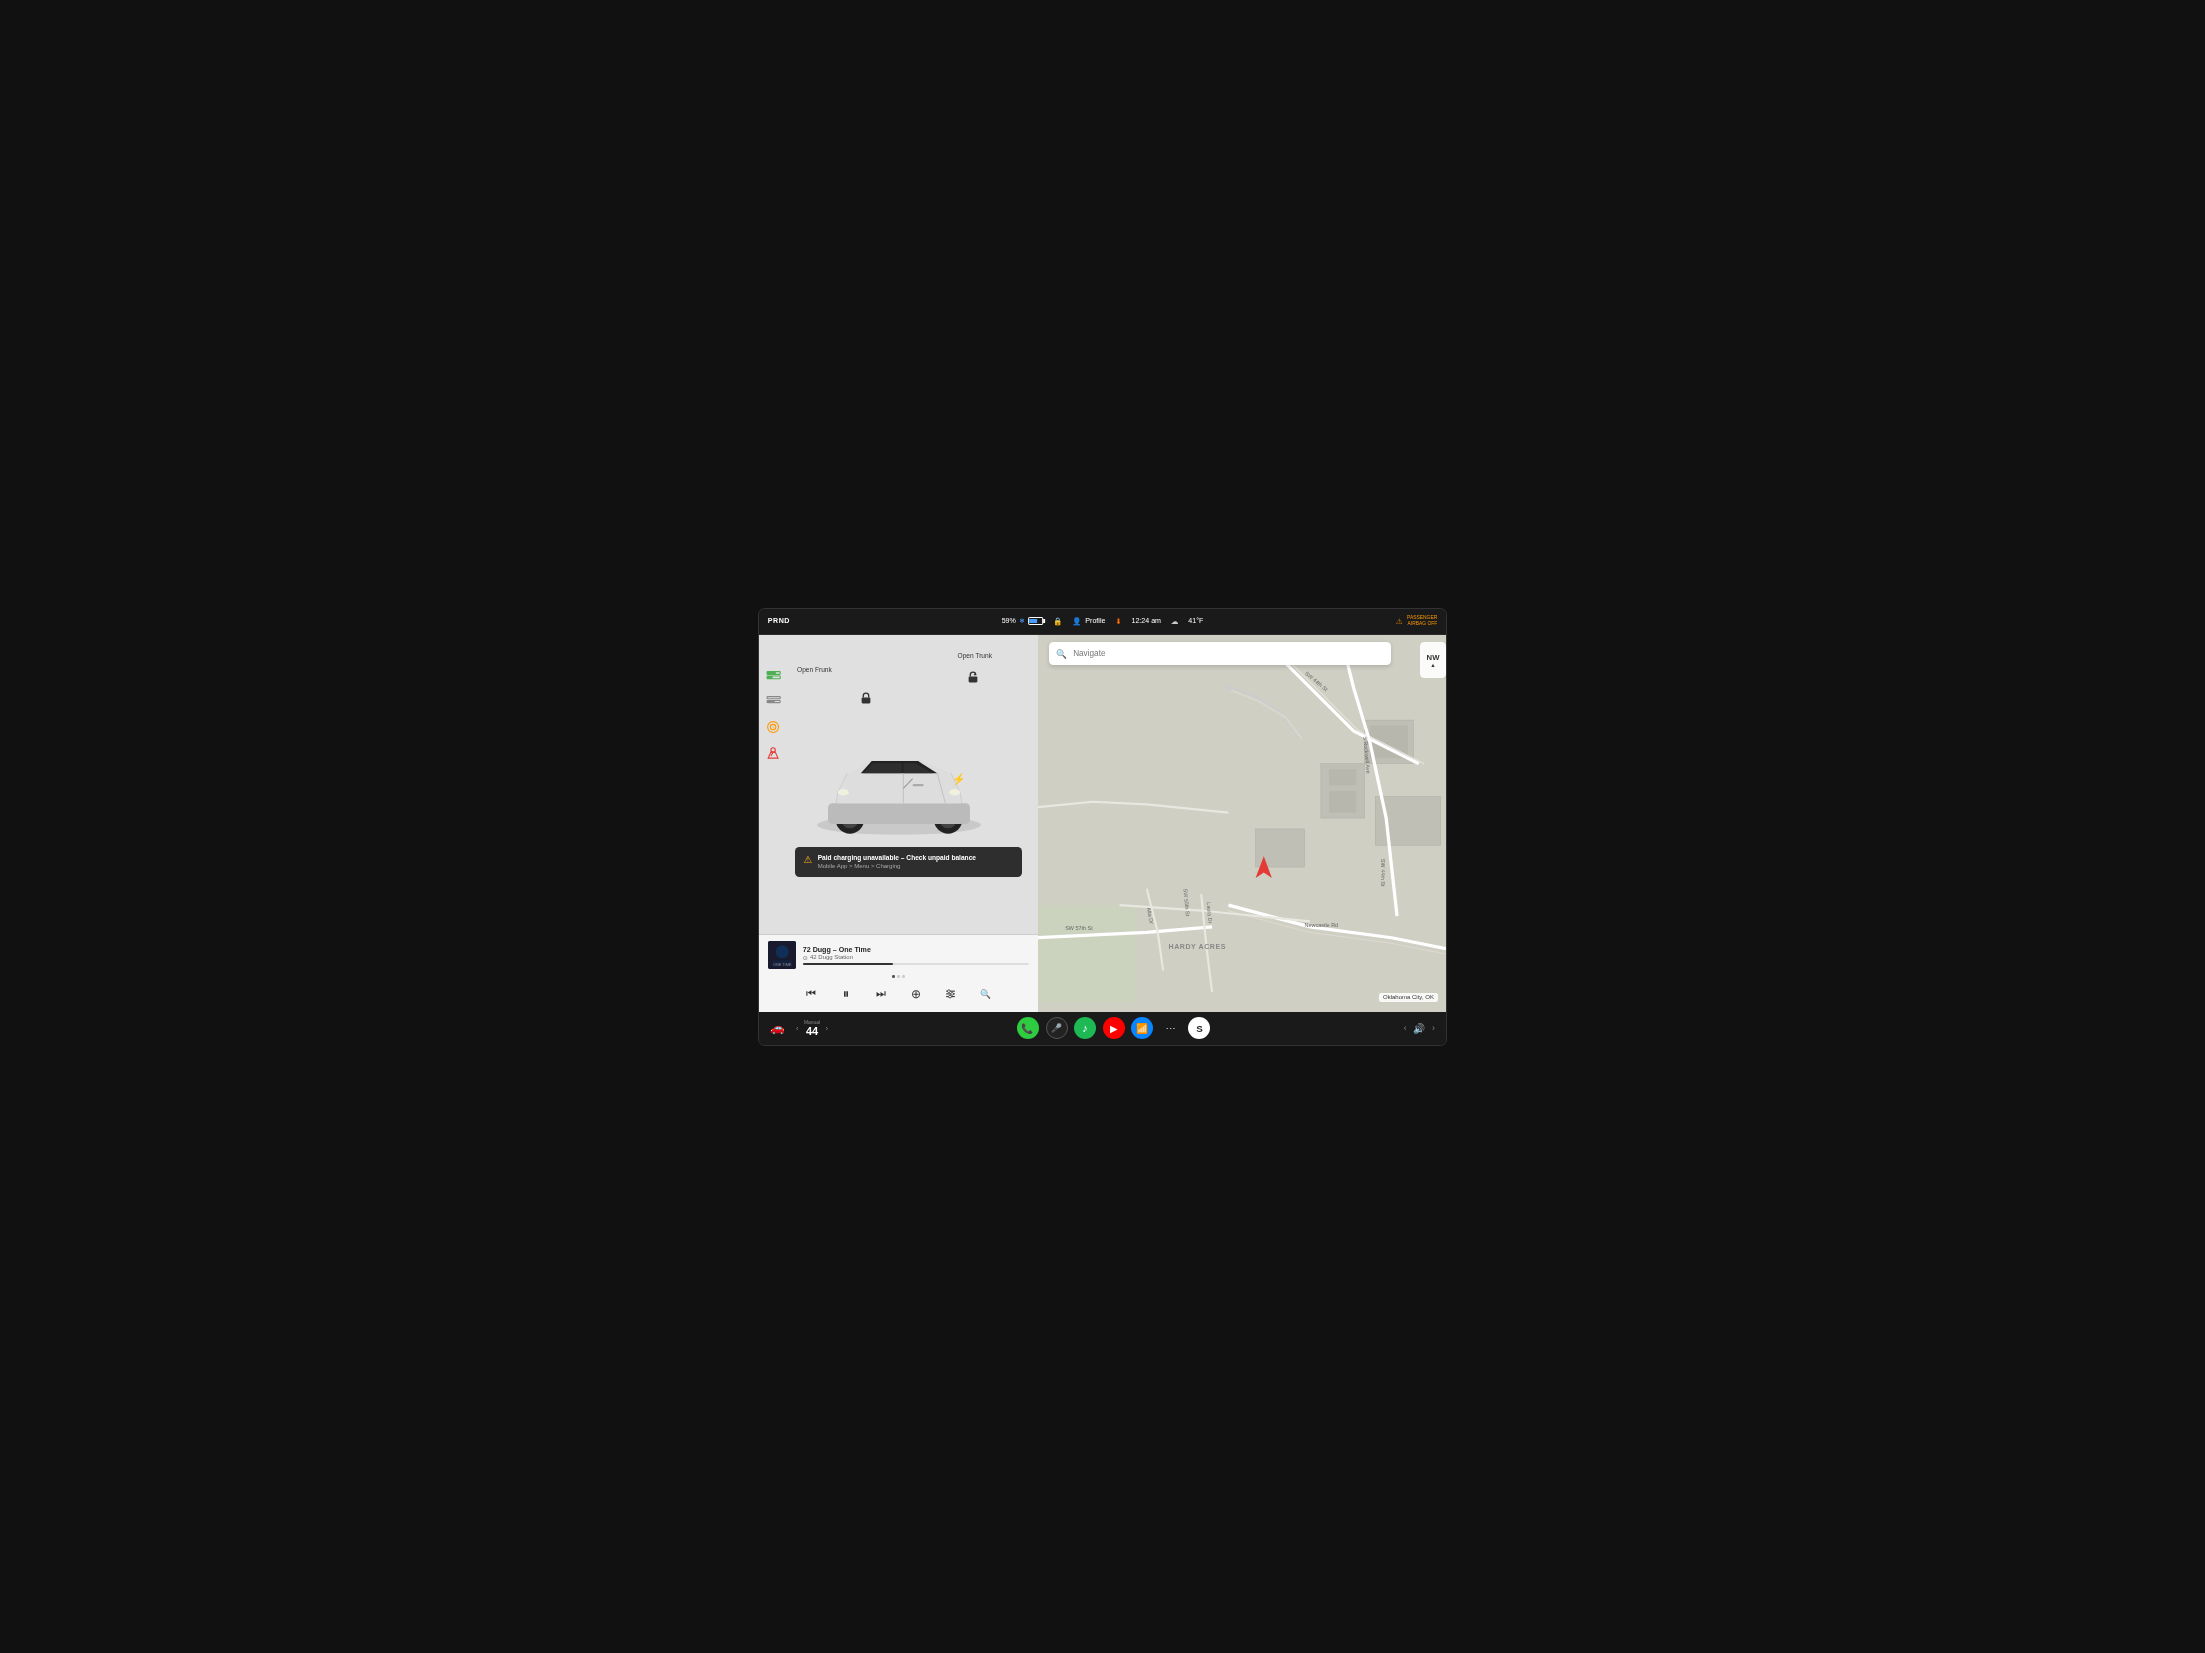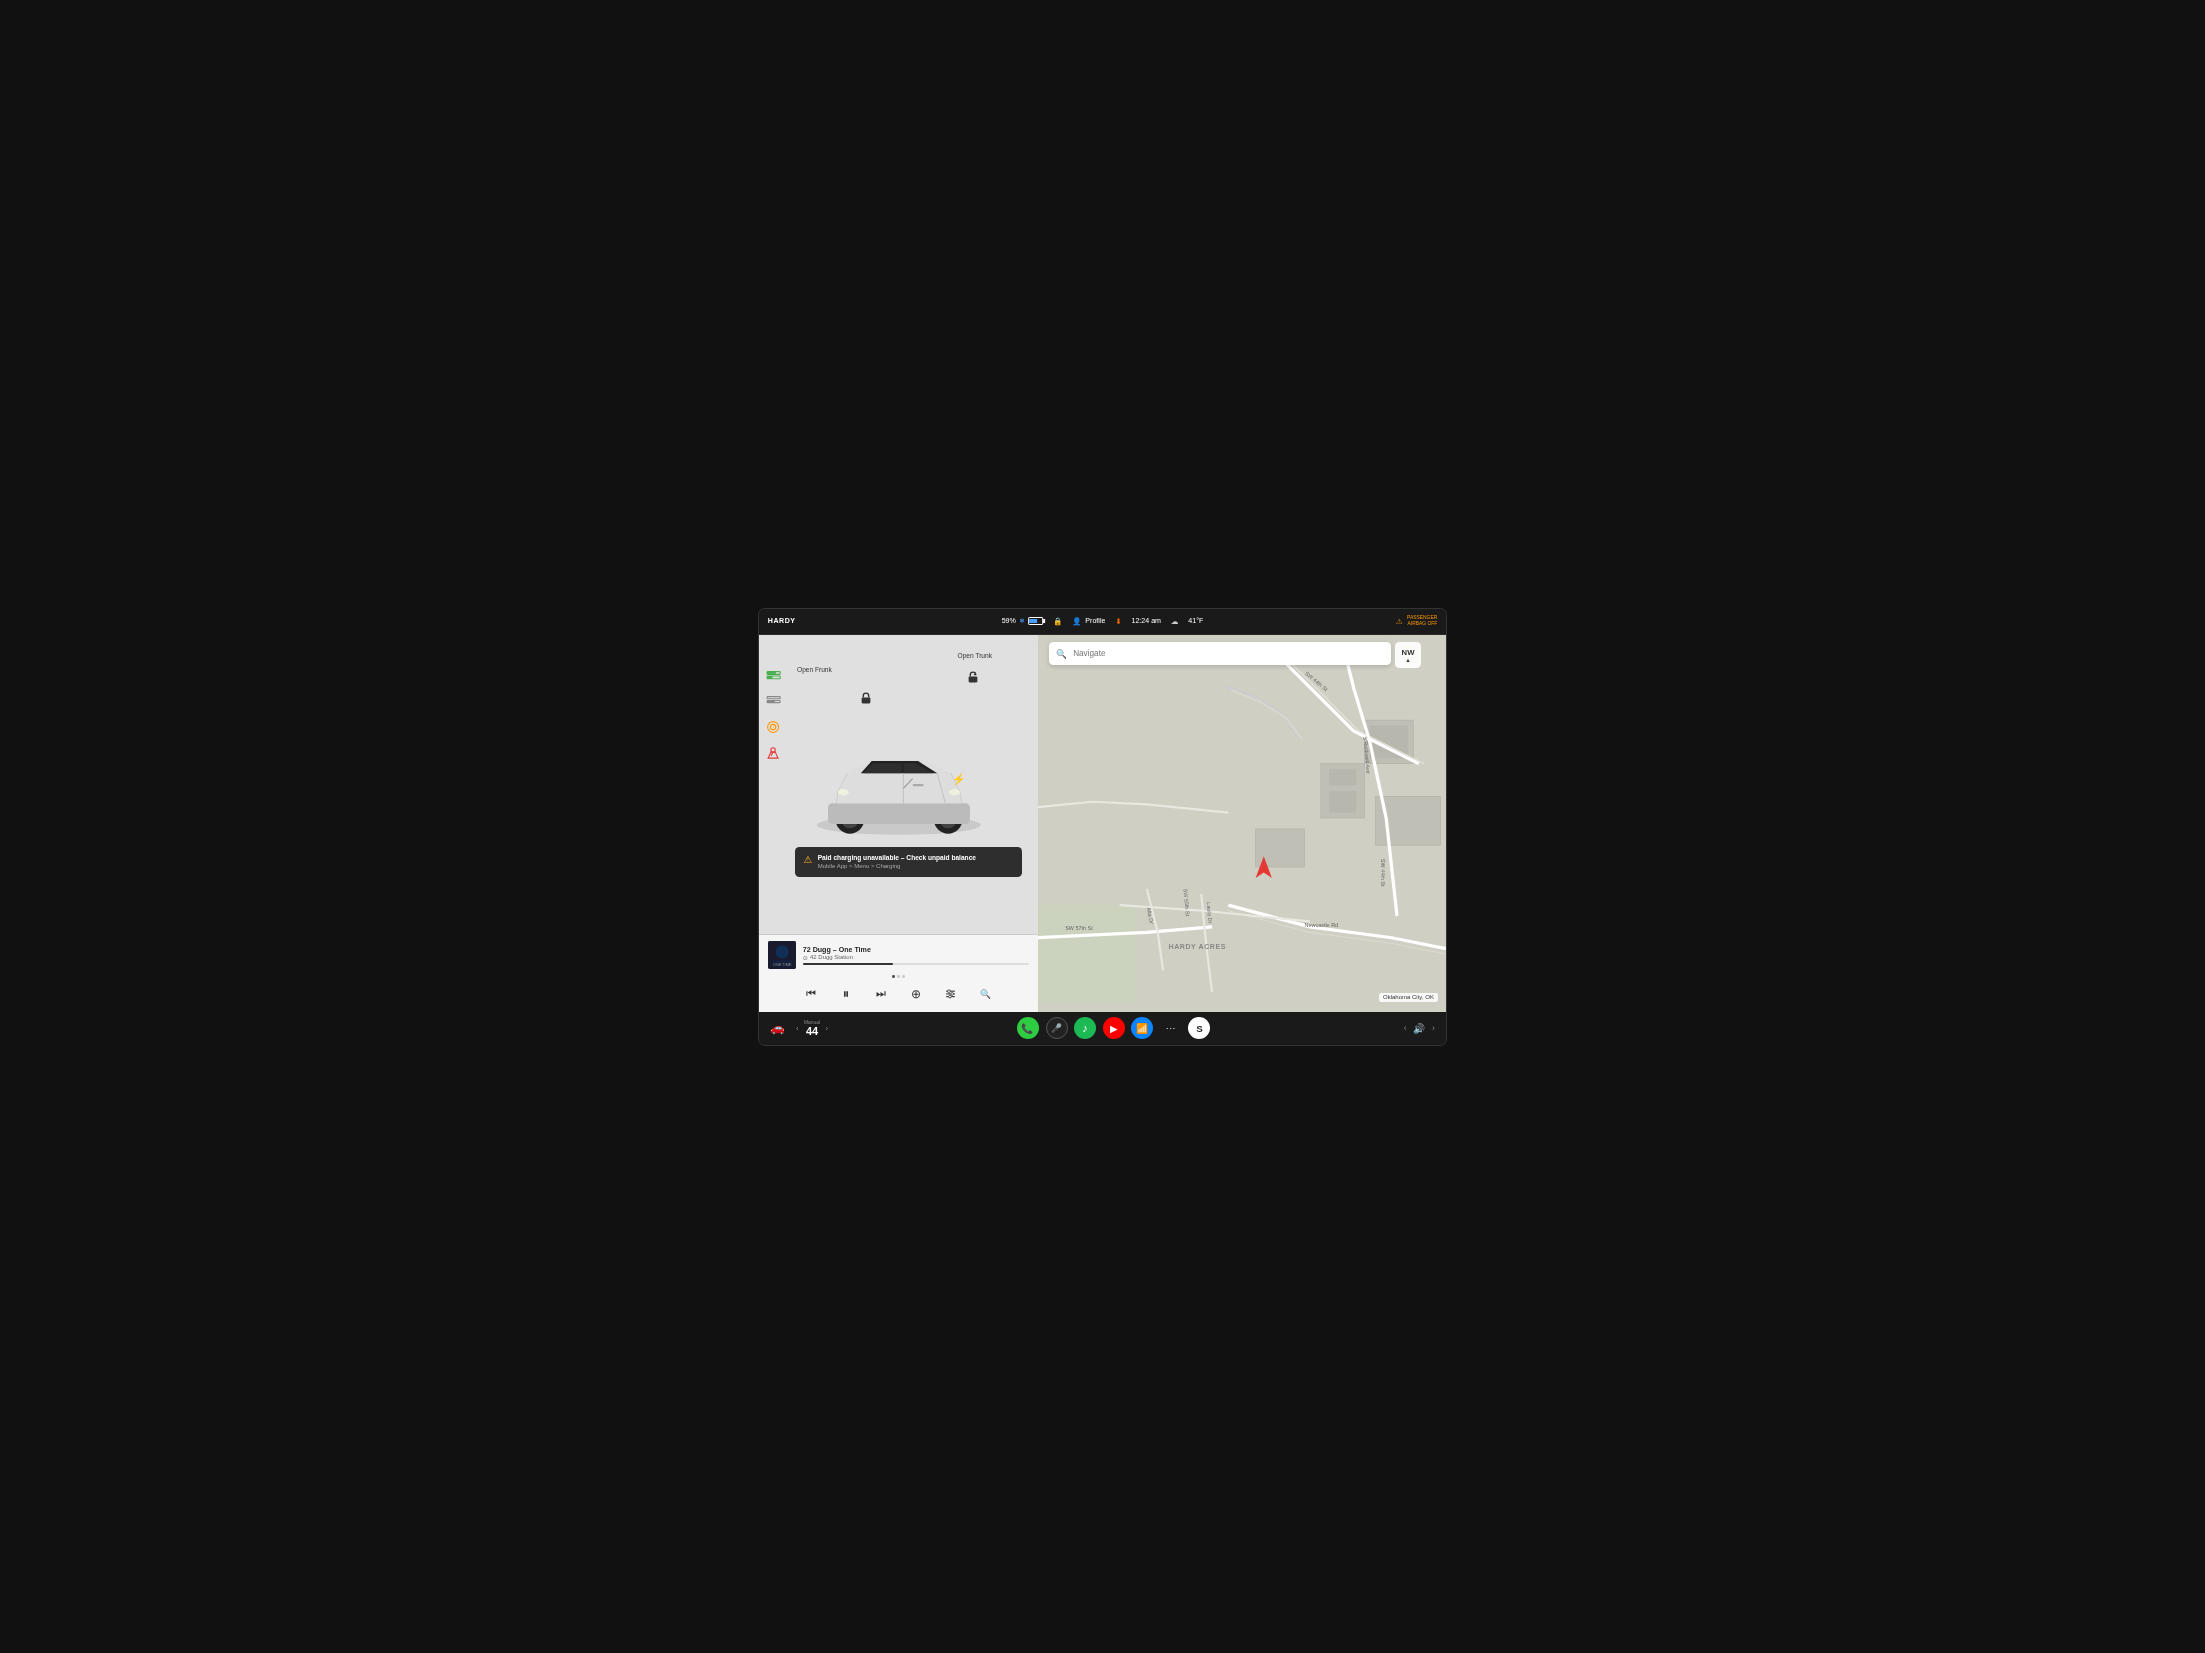--- a/index.html
+++ b/index.html
@@ -271,23 +271,23 @@
       border: none;
       outline: none;
       font-size: 8.2px;
       color: #888;
       flex: 1;
     }
     
     .compass {
       position: absolute;
       top: 7.7px;
-      right: 25px;
+      right: 0;
       width: 26px;
-      height: 26px;
+      height: 36px;
       background: rgba(255,255,255,0.9);
       border-radius: 4.4px;
       display: flex;
       flex-direction: column;
       align-items: center;
       justify-content: center;
       font-size: 5.5px;
       font-weight: 700;
       color: #333;
       z-index: 10;
@@ -381,21 +381,21 @@
     .icon-red { color: #e53935; }
     .icon-orange { color: #ff9800; }
     .icon-green { color: #4caf50; }
   </style>
 </head>
 <body>
 
 <div class="screen">
 
   <div class="status-bar">
-    <span class="status-prnd">HARDY</span>
+    <span class="status-prnd">PRND</span>
 
     <div class="status-center">
       <div class="status-battery">
         <span>59%</span>
         <span class="snowflake-icon">❄</span>
         <div class="battery-icon">
           <div class="battery-fill"></div>
         </div>
       </div>
 

